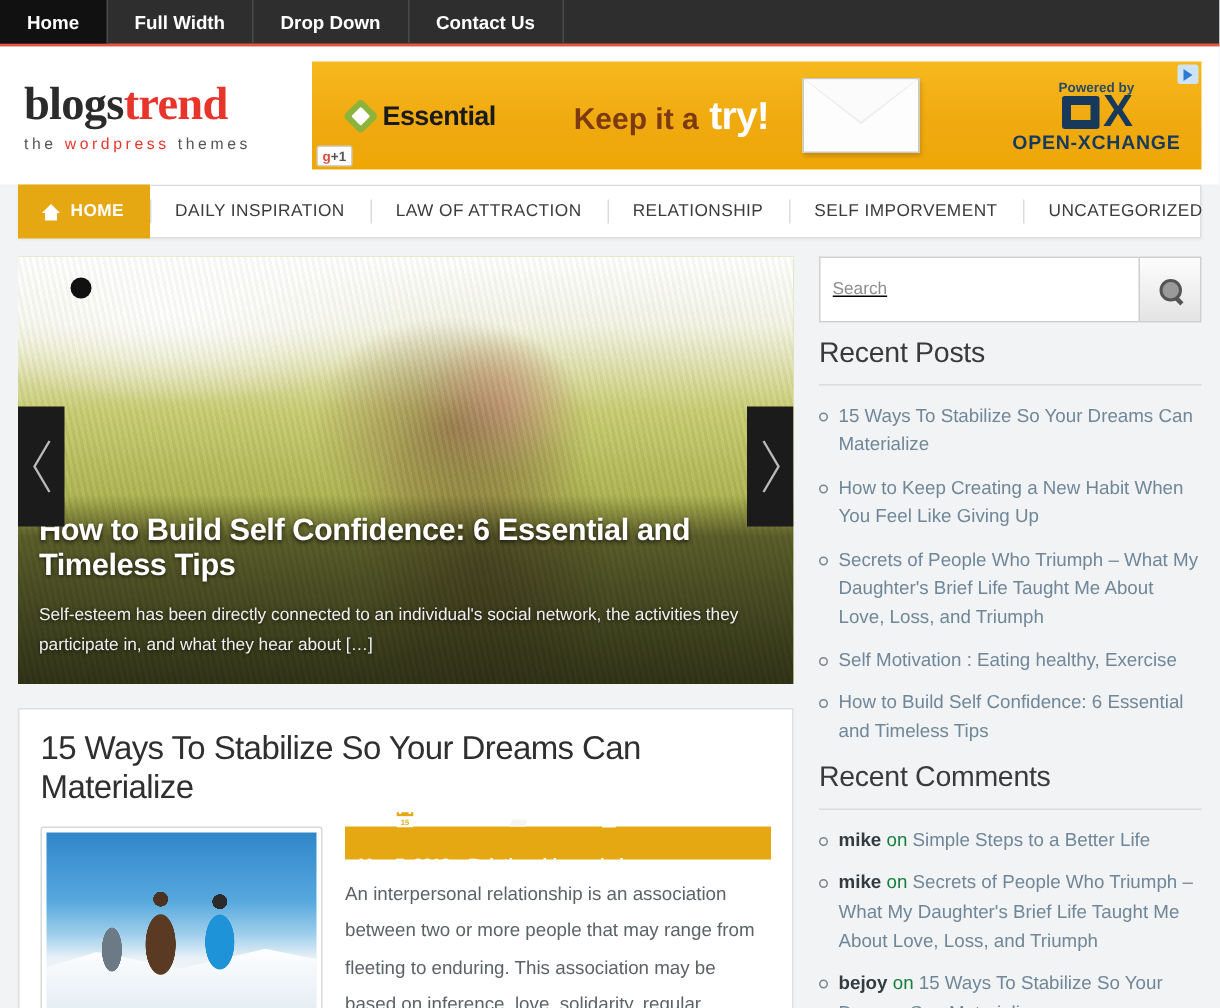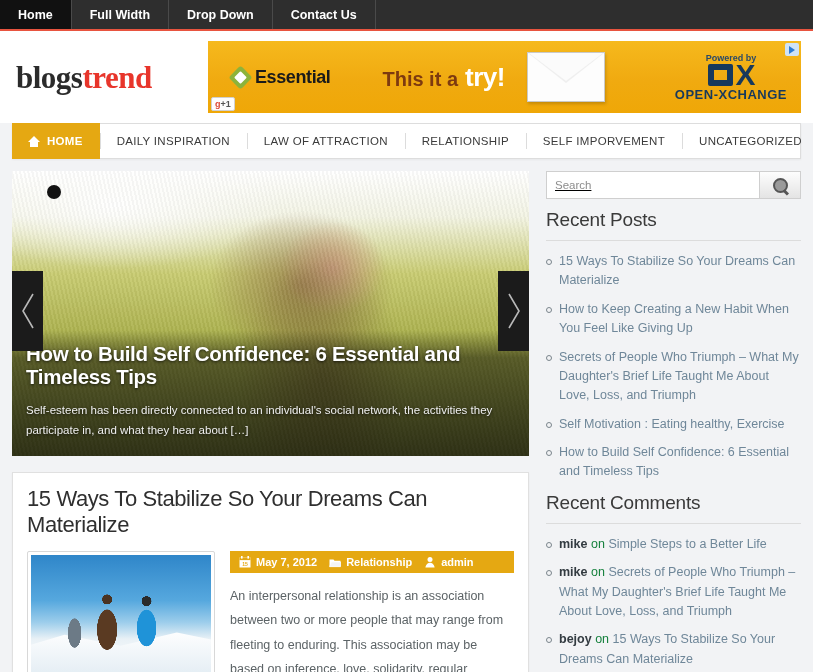--- a/index.html
+++ b/index.html
@@ -355,31 +355,31 @@
     background: #e5a812;
     height: 22px;
     display: flex; align-items: center;
     padding: 0 9px;
     gap: 7px;
     color: #ffffff;
     font-size: 11px;
     font-weight: bold;
     margin-bottom: 11px;
   }
-  .meta-item { display: flex; align-items: center; gap: 5px; white-space: nowrap; }
+  .meta-item { display: flex; align-items: center; gap: 19px; white-space: nowrap; flex-direction: column; }
   .meta-item + .meta-item { margin-left: 5px; }
   .mico { width: 12px; height: 12px; flex: none; }
   .post-excerpt {
     font-size: 12.5px;
     line-height: 1.95;
     color: #5c6366;
   }
 
   
-  .searchrow { display: flex; height: 28px; text-decoration: underline; }
+  .searchrow { display: flex; height: 44px; text-decoration: underline; }
   .search-input {
     flex: 1;
     border: 1px solid #cfcfcf;
     border-right: none;
     background: #ffffff;
     padding: 0 8px;
     font-size: 11.5px;
     color: #555;
     font-family: "Liberation Sans", sans-serif;
     outline: none;
@@ -450,29 +450,30 @@
   </div>
   <div class="topbar-item">
     <span>Contact Us</span>
   </div>
   <div class="topbar-item topbar-spacer"></div>
 </div>
 
 <div class="header">
   <div class="logo">
     <div class="logo-main"><span>blogs</span><span class="accent">trend</span></div>
+    <div class="logo-tag"><span>the </span><span class="accent">wordpress</span><span> themes</span></div>
   </div>
 
   <div class="ad">
     <div class="ad-nc">
       <span class="ad-nc-mark"></span>
       <span class="ad-nc-text">Essential</span>
     </div>
     <div class="ad-give">
-      <span class="ad-give-1">This it a</span>
+      <span class="ad-give-1">Keep it a</span>
       <span class="ad-give-2">try!</span>
     </div>
     <div class="envelope"></div>
     <div class="ad-ox">
       <div class="ad-ox-pow">Powered by</div>
       <div class="ad-ox-logo">
         <span class="ox-o"></span>
         <span class="ox-x">X</span>
       </div>
       <div class="ad-ox-sub">OPEN-XCHANGE</div>

